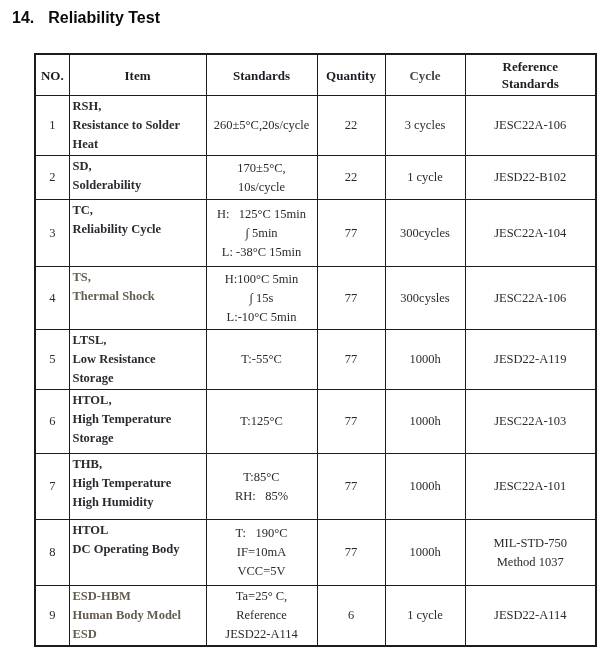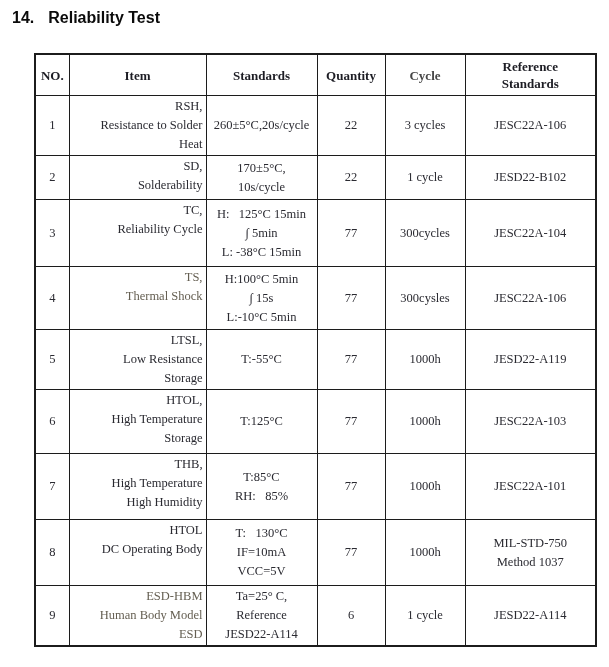--- a/index.html
+++ b/index.html
@@ -30,21 +30,21 @@
     border:2px solid var(--border);
   }
   th,td{border:1.4px solid var(--border);overflow:hidden;}
   th{
     font-weight:bold;font-size:13px;text-align:center;vertical-align:middle;
     line-height:17px;padding:3px 2px;color:#1d1d24;
   }
   th.hmuted{color:var(--hmuted);}
   td{font-size:12.5px;line-height:19px;padding:1px 3px;vertical-align:middle;}
   td.c{text-align:center;}
-  td.item{text-align:right;vertical-align:top;padding-left:3px;}
+  td.item{text-align:left;vertical-align:top;padding-left:3px;font-weight:bold;}
   td.cond div{white-space:pre-wrap;}
   .muted{color:var(--muted);}
 </style>
 </head>
 <body>
 
 <main class="page">
   <h1 class="title"><span class="tnum">14.</span><span>Reliability Test</span></h1>
 
   <table class="rel">
@@ -195,21 +195,21 @@
             <div>JESC22A-101</div>
           </td>
         </tr>
         <tr style="height: 66px;">
           <td class="c">8</td>
           <td class="item">
             <div>HTOL</div>
             <div>DC Operating Body</div>
           </td>
           <td class="c cond">
-            <div>T:   130°C</div>
+            <div>T:   190°C</div>
             <div>IF=10mA</div>
             <div>VCC=5V</div>
           </td>
           <td class="c">77</td>
           <td class="c">1000h</td>
           <td class="c">
             <div>MIL-STD-750</div>
             <div>Method 1037</div>
           </td>
         </tr>

